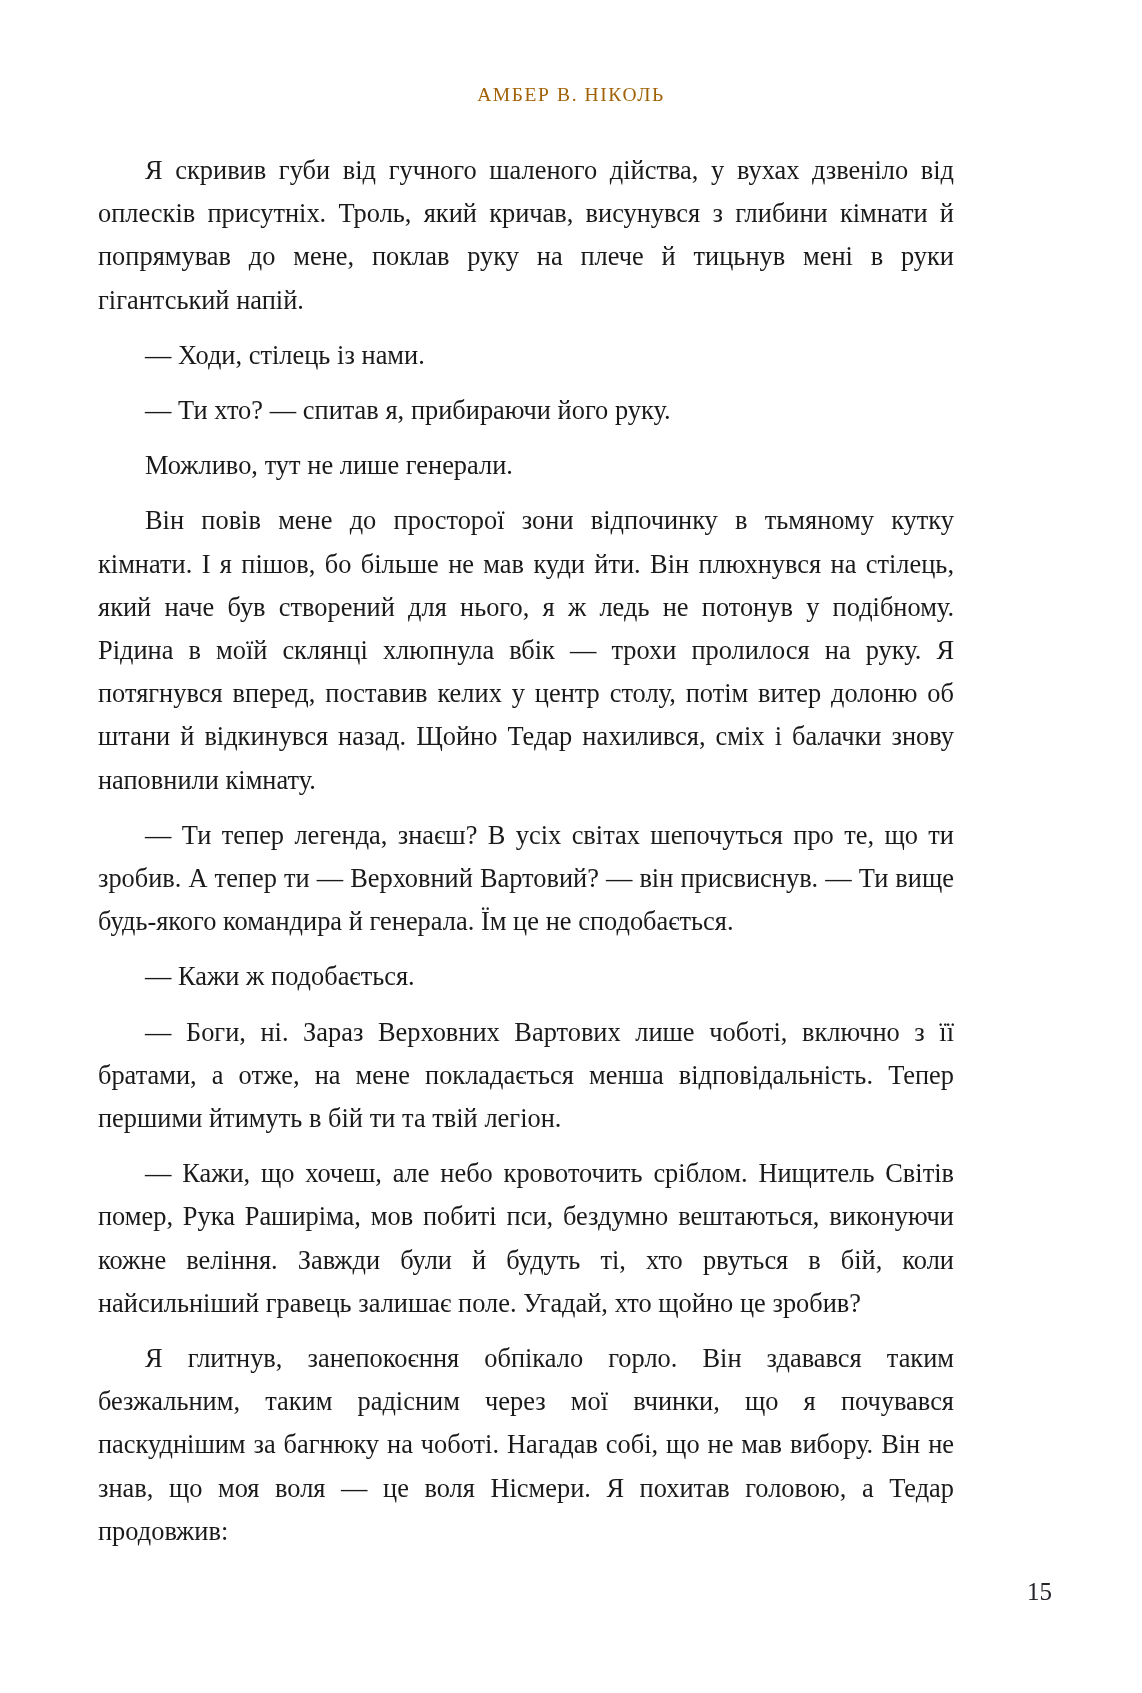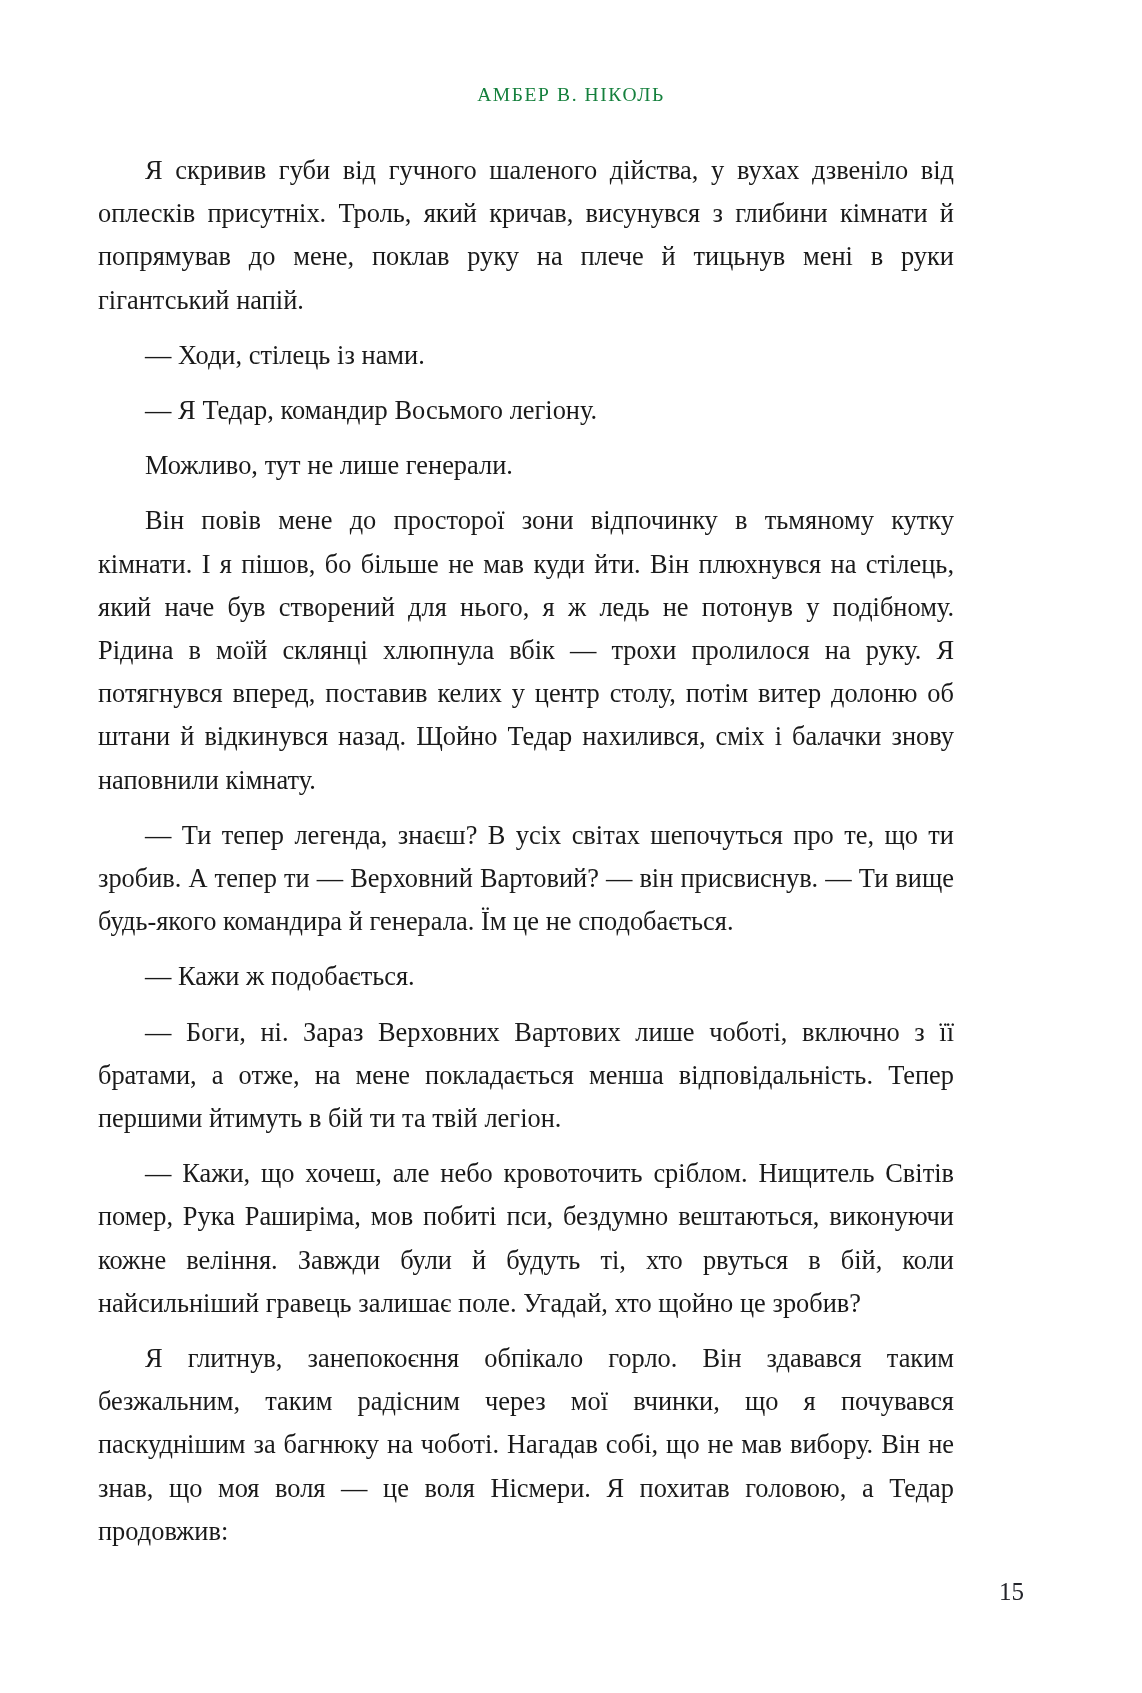--- a/index.html
+++ b/index.html
@@ -18,21 +18,21 @@
     overflow: hidden;
   }
   .running-head {
     position: absolute;
     top: 84px;
     left: 0;
     width: 100%;
     text-align: center;
     font-size: 19.5px;
     letter-spacing: 1.6px;
-    color: #15803d;
+    color: #a16207;
     font-family: "Liberation Serif", "DejaVu Serif", serif;
   }
   .text-block {
     position: absolute;
     top: 137px;
     left: 86px;
     width: 880px;
   }
   p.para {
     margin: 12px;
@@ -46,38 +46,38 @@
     word-spacing: 0.1px;
   }
   p.para.last-line-left {
     text-align-last: left;
   }
   .folio {
     position: absolute;
     left: 0;
     top: 1578px;
     width: 1142px;
-    padding-right: 118px;
+    padding-right: 90px;
     box-sizing: border-box;
     text-align: right;
     font-size: 25px;
     color: #23242a;
   }
 </style>
 </head>
 <body>
 
 <div class="page">
 
   <div class="running-head">АМБЕР В. НІКОЛЬ</div>
 
   <div class="text-block">
     <p class="para last-line-left">Я скривив губи від гучного шаленого дійства, у вухах дзве­ніло від оплесків присутніх. Троль, який кричав, висунувся з глибини кімнати й попрямував до мене, поклав руку на плече й тицьнув мені в руки гігантський напій.</p>
     <p class="para last-line-left">— Ходи, стілець із нами.</p>
-    <p class="para last-line-left">— Я Тедар, командир Восьмого легіону.</p>
+    <p class="para last-line-left">— Ти хто? — спитав я, прибираючи його руку.</p>
     <p class="para last-line-left">Можливо, тут не лише генерали.</p>
     <p class="para last-line-left">Він повів мене до просторої зони відпочинку в тьмяному кутку кімнати. І я пішов, бо більше не мав куди йти. Він плюх­нувся на стілець, який наче був створений для нього, я ж ледь не потонув у подібному. Рідина в моїй склянці хлюпнула вбік — трохи пролилося на руку. Я потягнувся вперед, поставив келих у центр столу, потім витер долоню об штани й відкинувся назад. Щойно Тедар нахилився, сміх і балачки знову наповнили кім­нату.</p>
     <p class="para last-line-left">— Ти тепер легенда, знаєш? В усіх світах шепочуться про те, що ти зробив. А тепер ти — Верховний Вартовий? — він присвис­нув. — Ти вище будь-якого командира й генерала. Їм це не спо­добається.</p>
     <p class="para last-line-left">— Кажи ж подобається.</p>
     <p class="para last-line-left">— Боги, ні. Зараз Верховних Вартових лише чоботі, включно з її братами, а отже, на мене покладається менша відповідаль­ність. Тепер першими йтимуть в бій ти та твій легіон.</p>
     <p class="para last-line-left">— Кажи, що хочеш, але небо кровоточить сріблом. Нищитель Світів помер, Рука Раширіма, мов побиті пси, бездумно вешта­ються, виконуючи кожне веління. Завжди були й будуть ті, хто рвуться в бій, коли найсильніший гравець залишає поле. Угадай, хто щойно це зробив?</p>
     <p class="para last-line-left">Я глитнув, занепокоєння обпікало горло. Він здавався таким безжальним, таким радісним через мої вчинки, що я почувався паскуднішим за багнюку на чоботі. Нагадав собі, що не мав ви­бору. Він не знав, що моя воля — це воля Нісмери. Я похитав го­ловою, а Тедар продовжив:</p>
   </div>
 
   <div class="folio">15</div>

